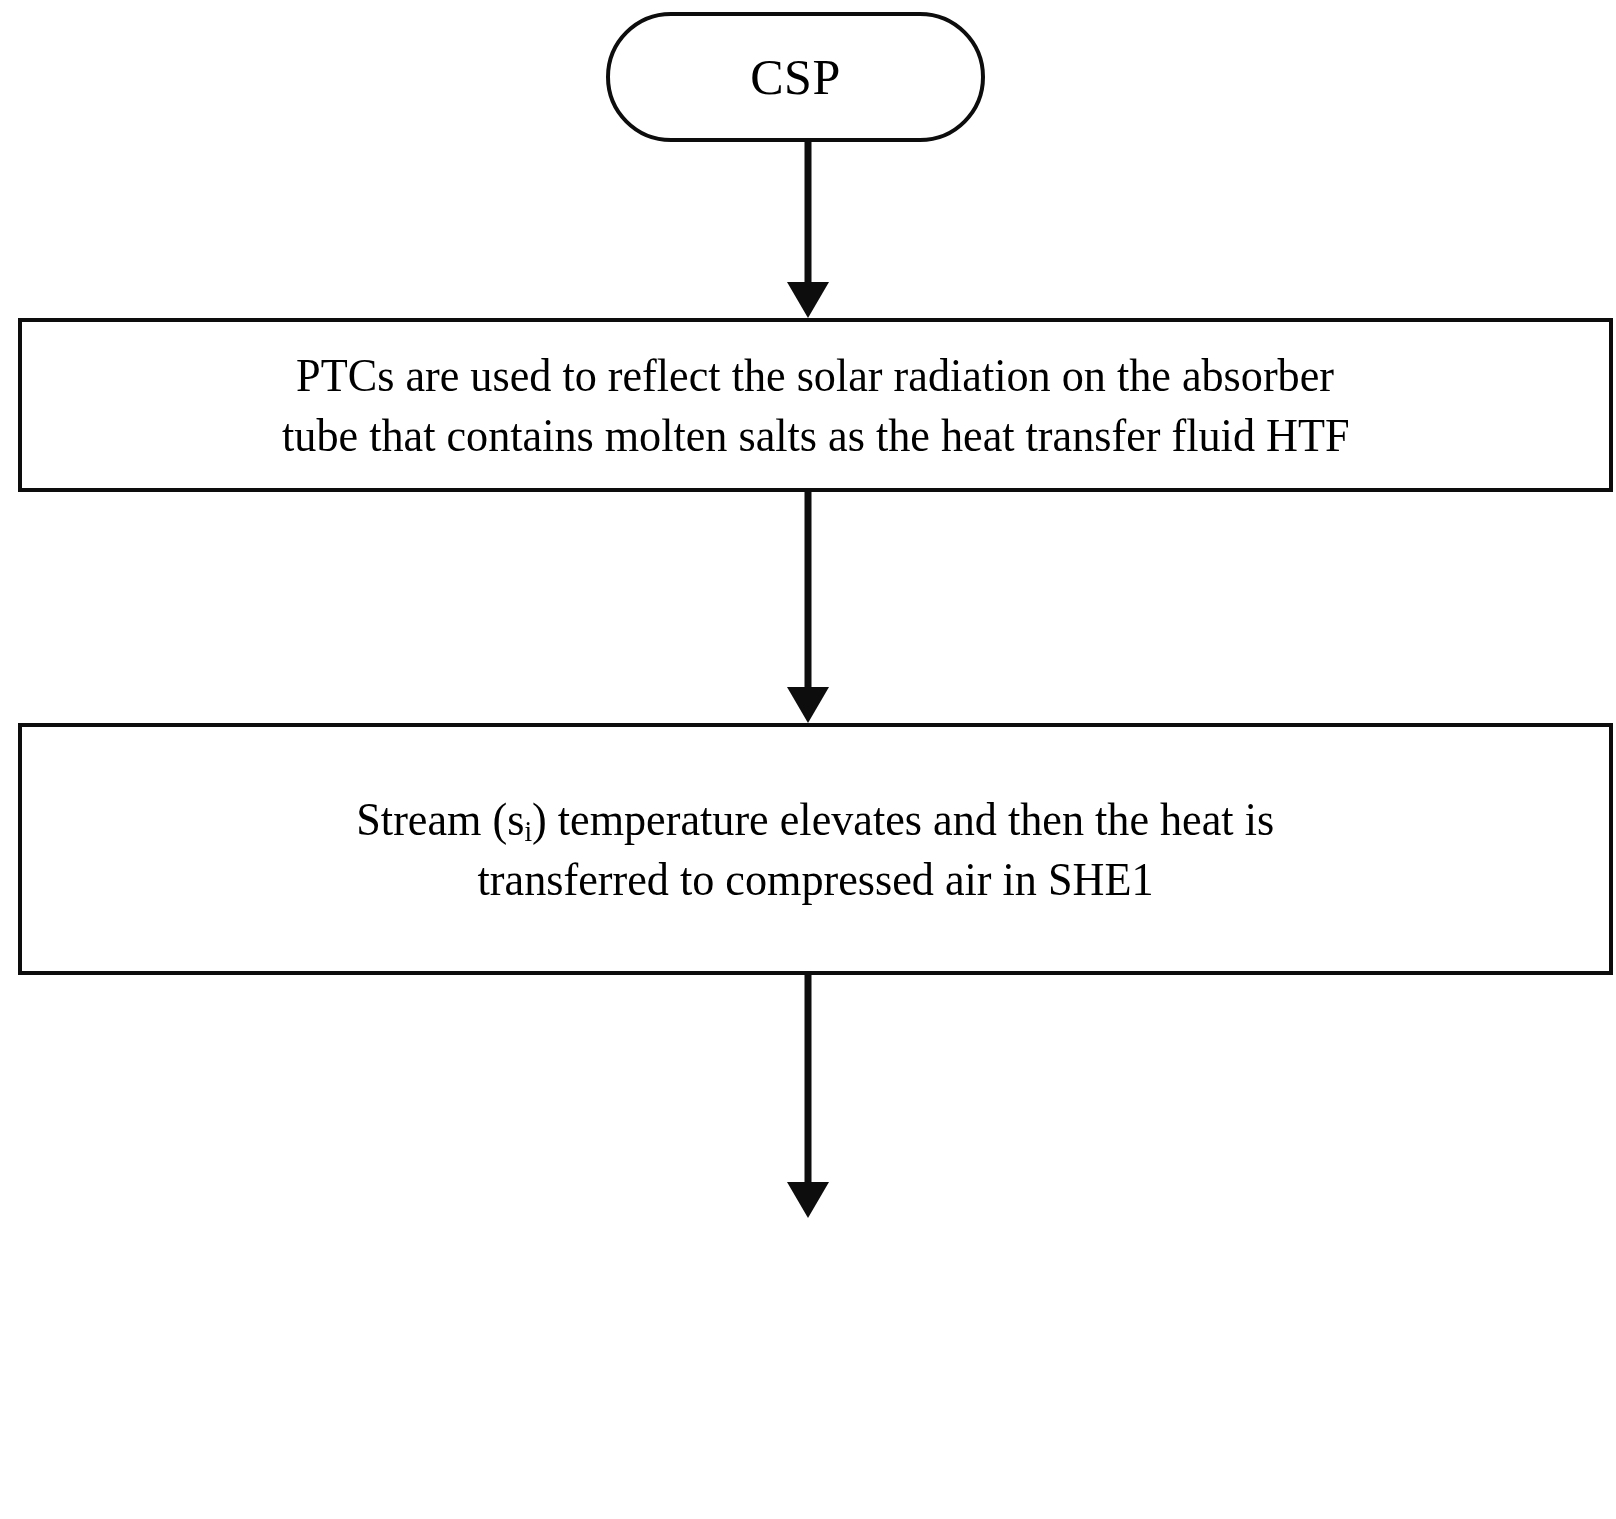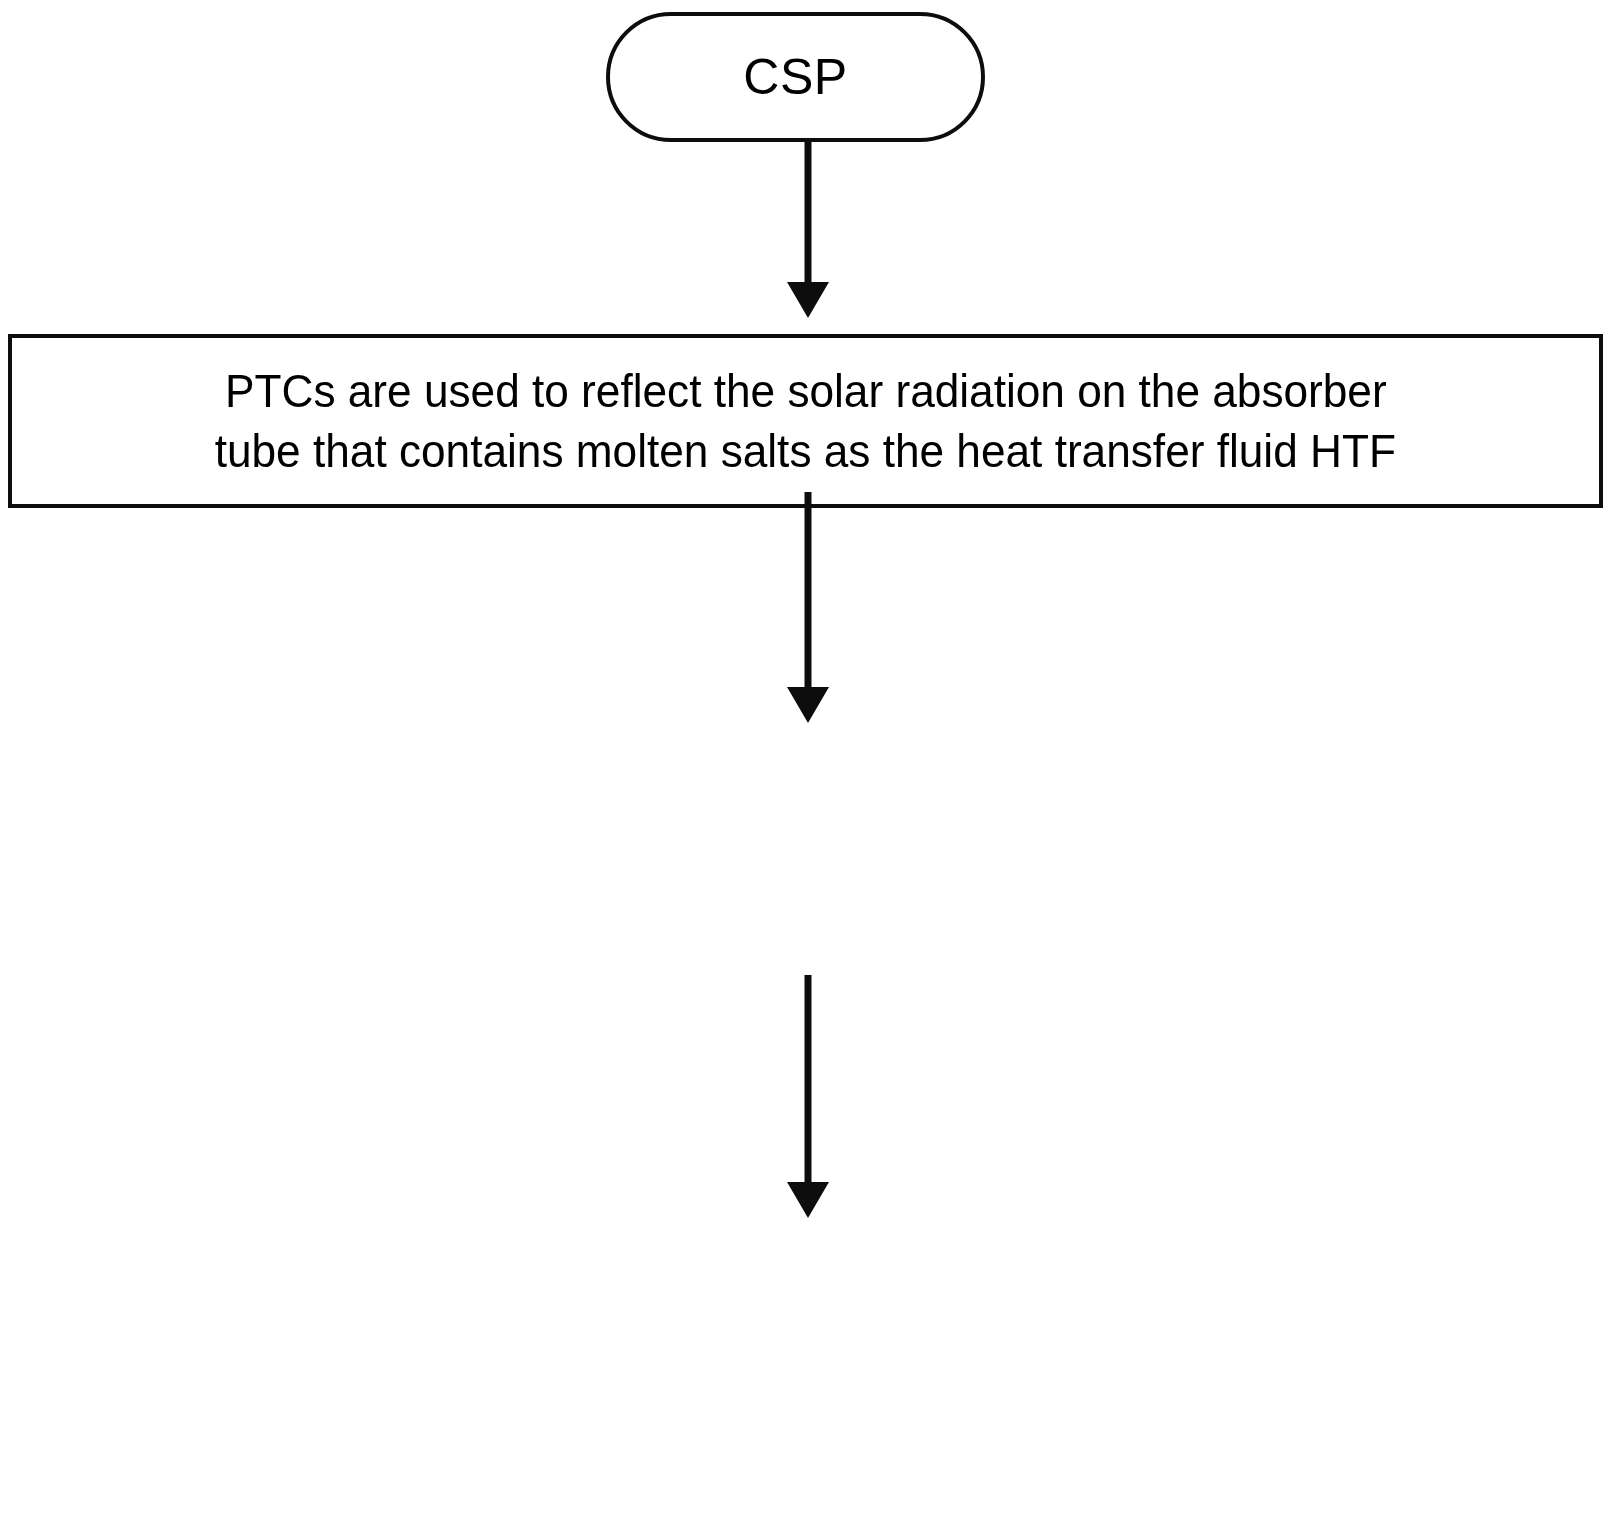--- a/index.html
+++ b/index.html
@@ -7,21 +7,21 @@
     margin: 0;
     padding: 0;
     background: #ffffff;
   }
   #canvas {
     position: relative;
     width: 1616px;
     height: 1519px;
     background: #ffffff;
     overflow: hidden;
-    font-family: Liberation Sans, sans-serif;
+    font-family: Liberation Serif, serif;
     color: #000000;
   }
 
   
   .node-stadium {
     position: absolute;
     left: 606px;
     top: 12px;
     width: 379px;
     height: 130px;
@@ -36,31 +36,30 @@
   .node-stadium .node-text {
     font-size: 50px;
     line-height: 1.05;
     letter-spacing: 0.5px;
     white-space: nowrap;
   }
 
   
   .node-box {
     position: absolute;
-    left: 8px;
+    left: 18px;
     width: 1595px;
     box-sizing: border-box;
     border: 4px solid #0d0d0d;
     background: #ffffff;
     display: flex;
     flex-direction: column;
     align-items: center;
     justify-content: center;
     text-align: center;
-    margin-top: 16px;
   }
   #box-1 { top: 318px; height: 174px; }
   #box-2 { top: 723px; height: 252px; }
   #box-3 { top: 1218px; height: 285px; }
 
   .node-box .line {
     font-size: 47px;
     line-height: 1.28;
     white-space: nowrap;
     transform: scaleX(0.94);
@@ -106,20 +105,26 @@
     <div class="line">tube that contains molten salts as the heat transfer fluid HTF</div>
   </div>
 
   <div class="connector" style="top:492px;height:231px;">
     <svg width="1616" height="231" viewBox="0 0 1616 231">
       <line x1="808" y1="0" x2="808" y2="203" stroke="#0d0d0d" stroke-width="7"></line>
       <polygon points="787,195 829,195 808,231" fill="#0d0d0d"></polygon>
     </svg>
   </div>
 
+  <div class="node-box" id="box-2">
+    <div class="line">
+      <span>Stream (s</span><sub>i</sub><span>) temperature elevates and then the heat is</span>
+    </div>
+    <div class="line">transferred to compressed air in SHE1</div>
+  </div>
 
   <div class="connector" style="top:975px;height:243px;">
     <svg width="1616" height="243" viewBox="0 0 1616 243">
       <line x1="808" y1="0" x2="808" y2="215" stroke="#0d0d0d" stroke-width="7"></line>
       <polygon points="787,207 829,207 808,243" fill="#0d0d0d"></polygon>
     </svg>
   </div>
 
 
 </div>

